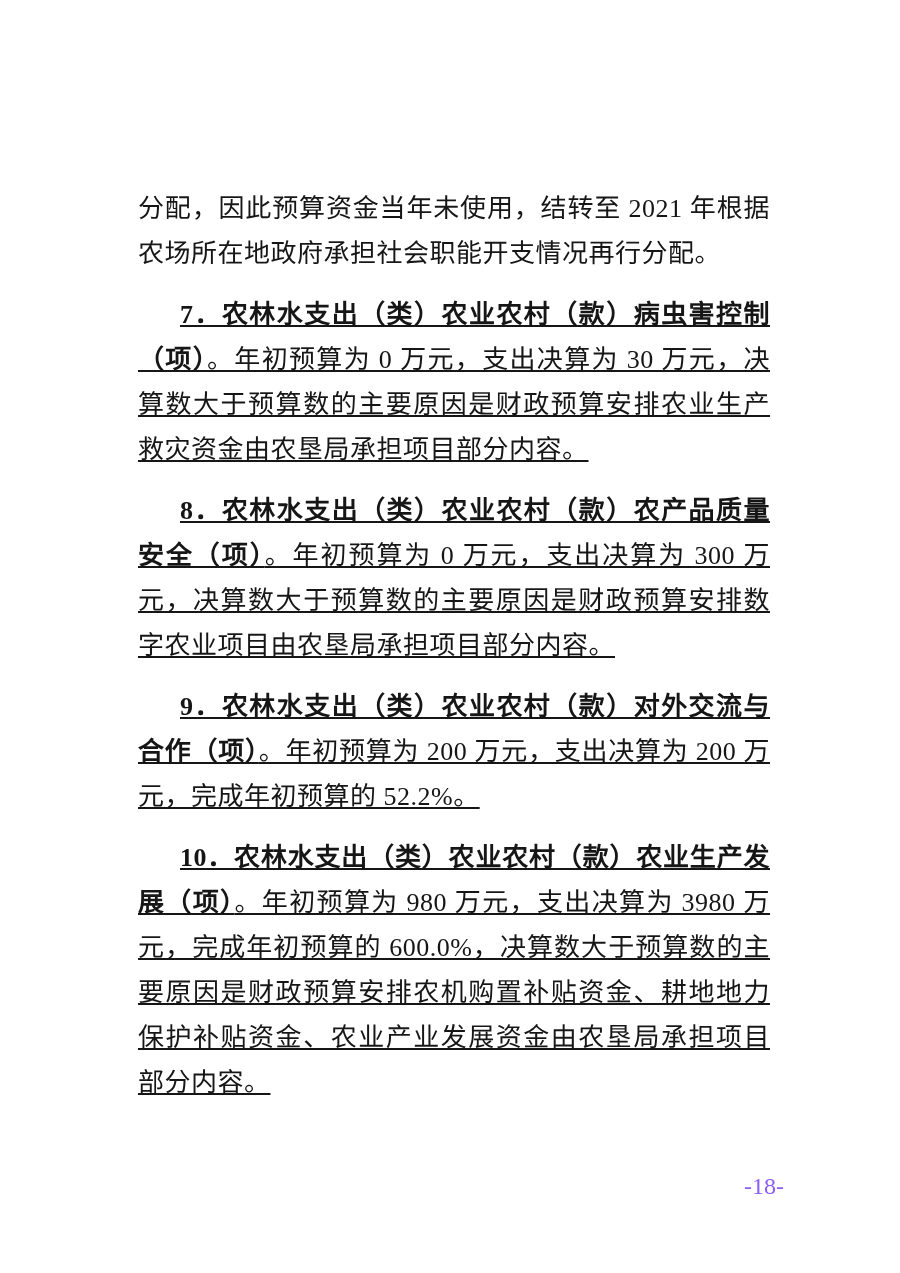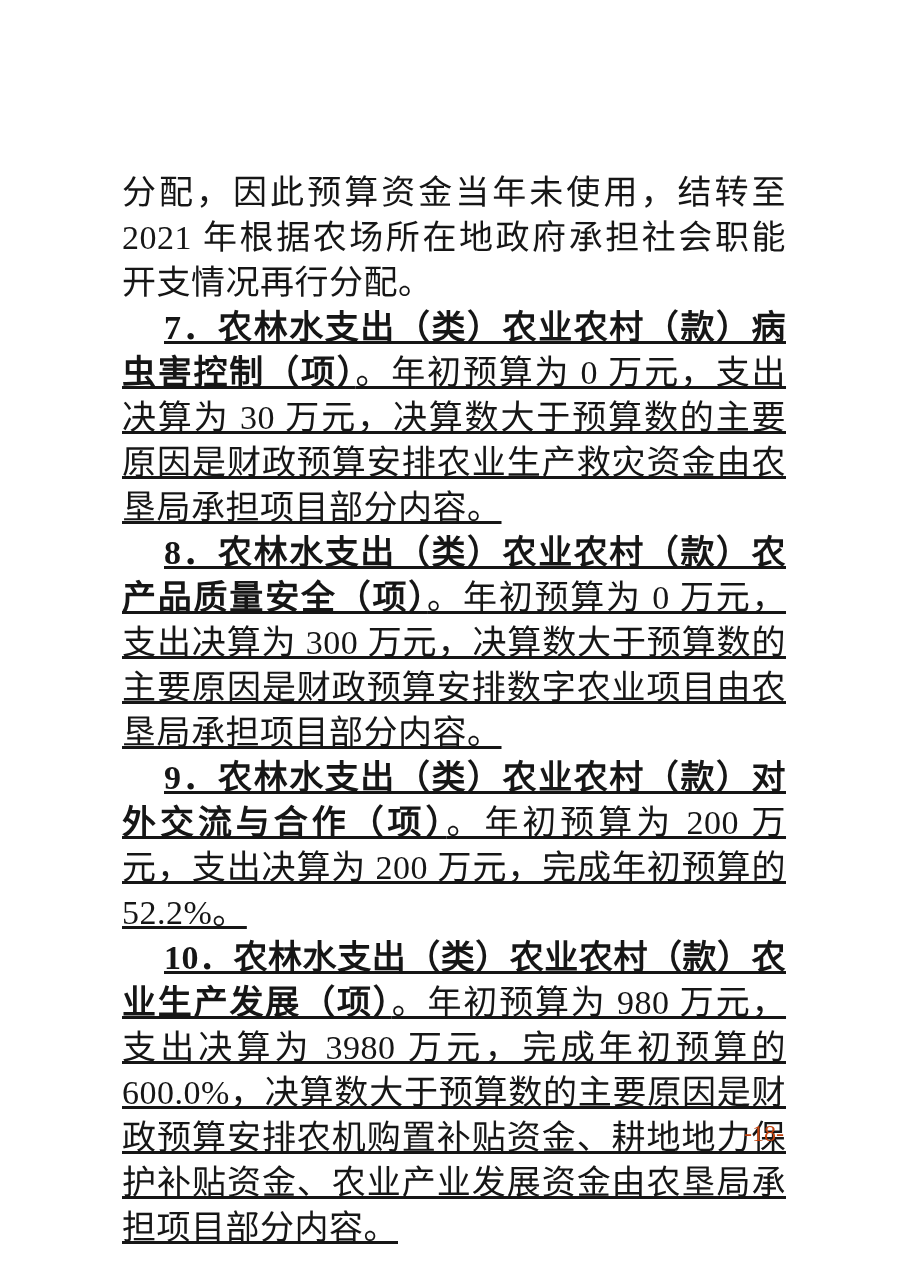--- a/index.html
+++ b/index.html
@@ -16,42 +16,42 @@
     font-family: "Liberation Serif", "DejaVu Serif", serif;
     color: #161616;
   }
   .content {
     position: absolute;
     left: 122px;
     top: 170px;
     width: 664px;
   }
   .content p {
-    margin: 0;
+    margin: 16px;
     padding: 0;
-    font-size: 34px;
+    font-size: 26px;
     line-height: 45px;
     text-align: justify;
     text-justify: inter-character;
     letter-spacing: 0.5px;
   }
   .content p.item {
     text-indent: 42px;
     text-decoration: underline;
   }
   .content p b {
     font-weight: 700;
   }
   .page-number {
     position: absolute;
-    top: 1119px;
+    top: 1172px;
     right: 116px;
     font-size: 24px;
     line-height: 28px;
-    color: #c2410c;
+    color: #8b5cf6;
   }
 </style>
 </head>
 <body>
 
 <div class="page">
   <div class="content">
 
     <p>分配，因此预算资金当年未使用，结转至 2021 年根据农场所在地政府承担社会职能开支情况再行分配。</p>
 

